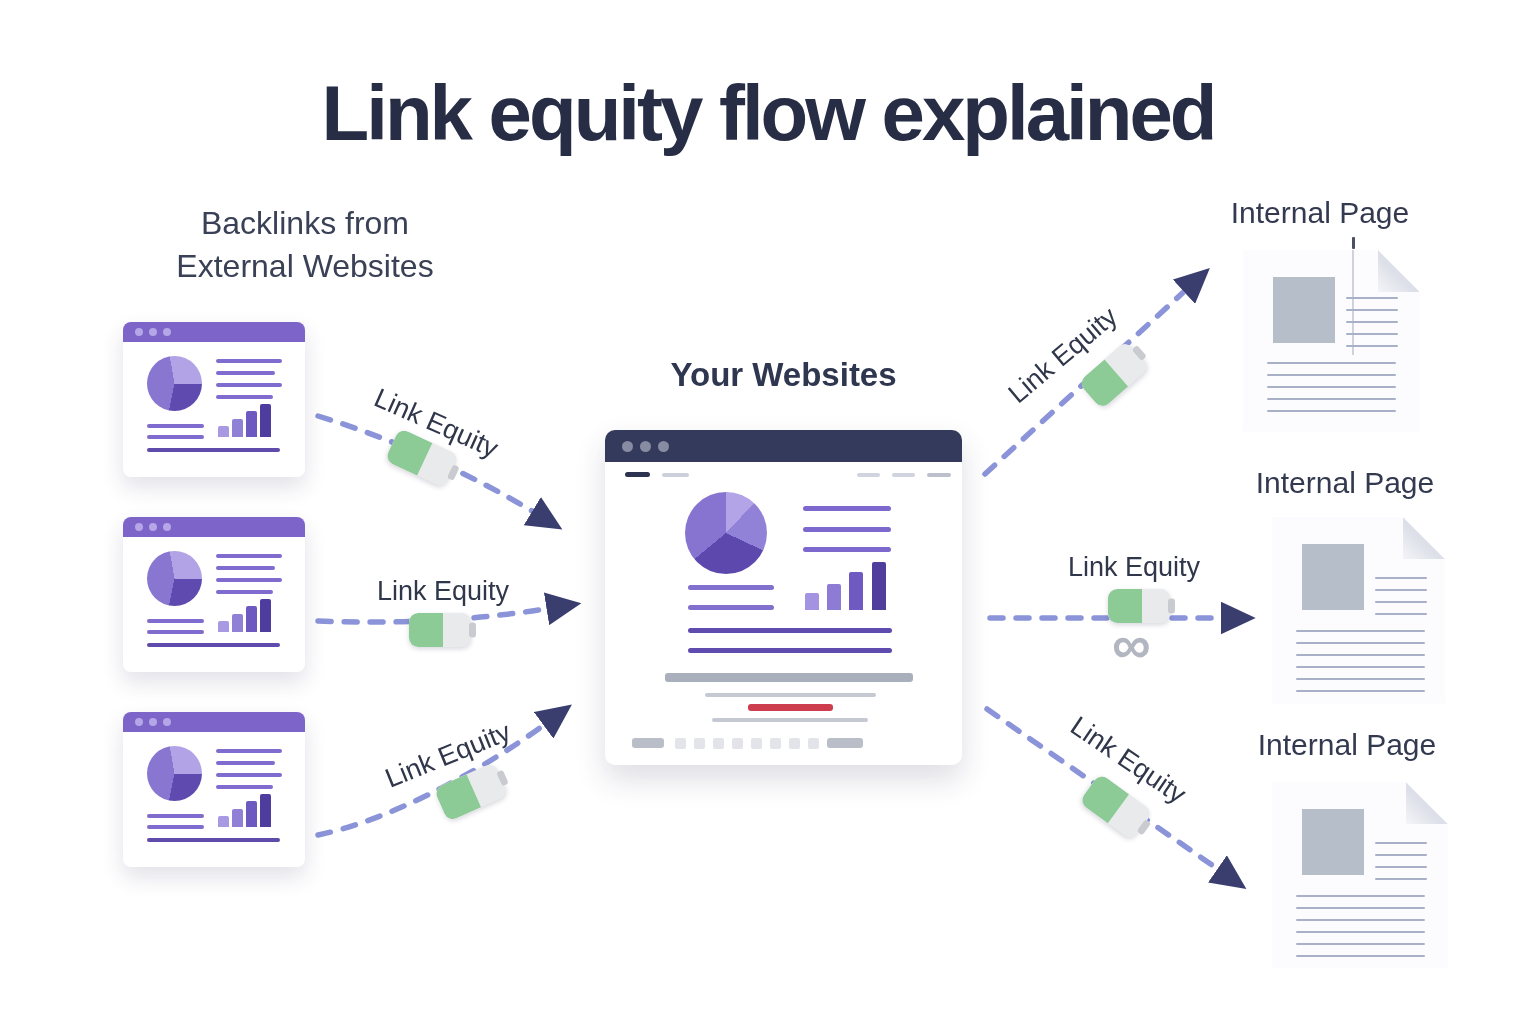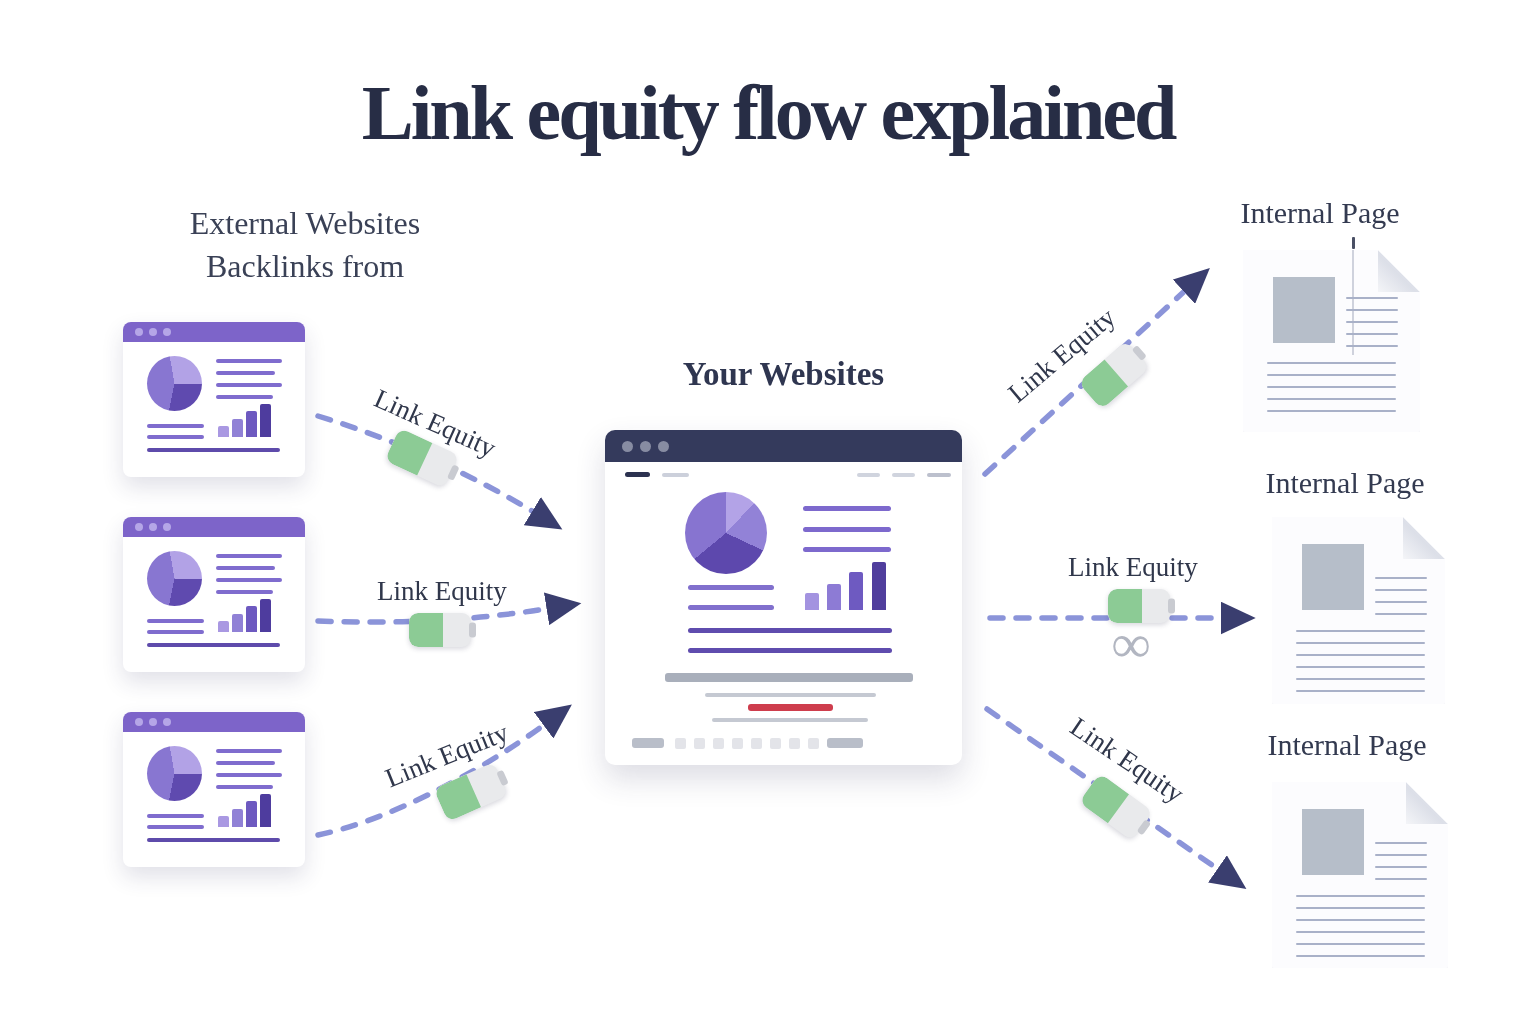--- a/index.html
+++ b/index.html
@@ -1,18 +1,18 @@
 <!DOCTYPE html>
 <html><head>
 <meta charset="utf-8">
 <style>
   html,body{margin:0;padding:0;background:#ffffff;}
   .canvas{
     position:relative; width:1536px; height:1024px; overflow:hidden;
-    background:#ffffff; font-family:Liberation Serif, serif;
+    background:#ffffff; font-family:Liberation Sans, sans-serif;
   }
   .abs{position:absolute;}
 
   
   .main-title{
     left:0; top:68px; width:1536px; text-align:center;
     font-size:78px; font-weight:700; letter-spacing:-3px; color:#272d45;
   }
   .side-label{
     text-align:center; font-size:32px; color:#3a4156; line-height:1.35; font-weight:400;
@@ -98,22 +98,22 @@
   }
 </style>
 </head>
 <body>
 
 <div class="canvas">
 
   <div class="abs main-title">Link equity flow explained</div>
 
   <div class="abs side-label" style="left:85px; top:202px; width:440px;">
+    <div>Backlinks from</div>
     <div>External Websites</div>
-    <div>Backlinks from</div>
   </div>
 
   <svg class="arrows" width="1536" height="1024" viewBox="0 0 1536 1024">
     <defs>
       <marker id="ah" markerUnits="strokeWidth" markerWidth="6.5" markerHeight="6" refX="1" refY="3" orient="auto">
         <path d="M0,0 L6.4,3 L0,6 Z" fill="#3a3e6f"></path>
       </marker>
     </defs>
     <g stroke="#8b94d9" stroke-width="5.5" fill="none" stroke-dasharray="13 13" stroke-linecap="round">
       <path d="M318,416 C400,441 478,478 537,514" marker-end="url(#ah)"></path>

